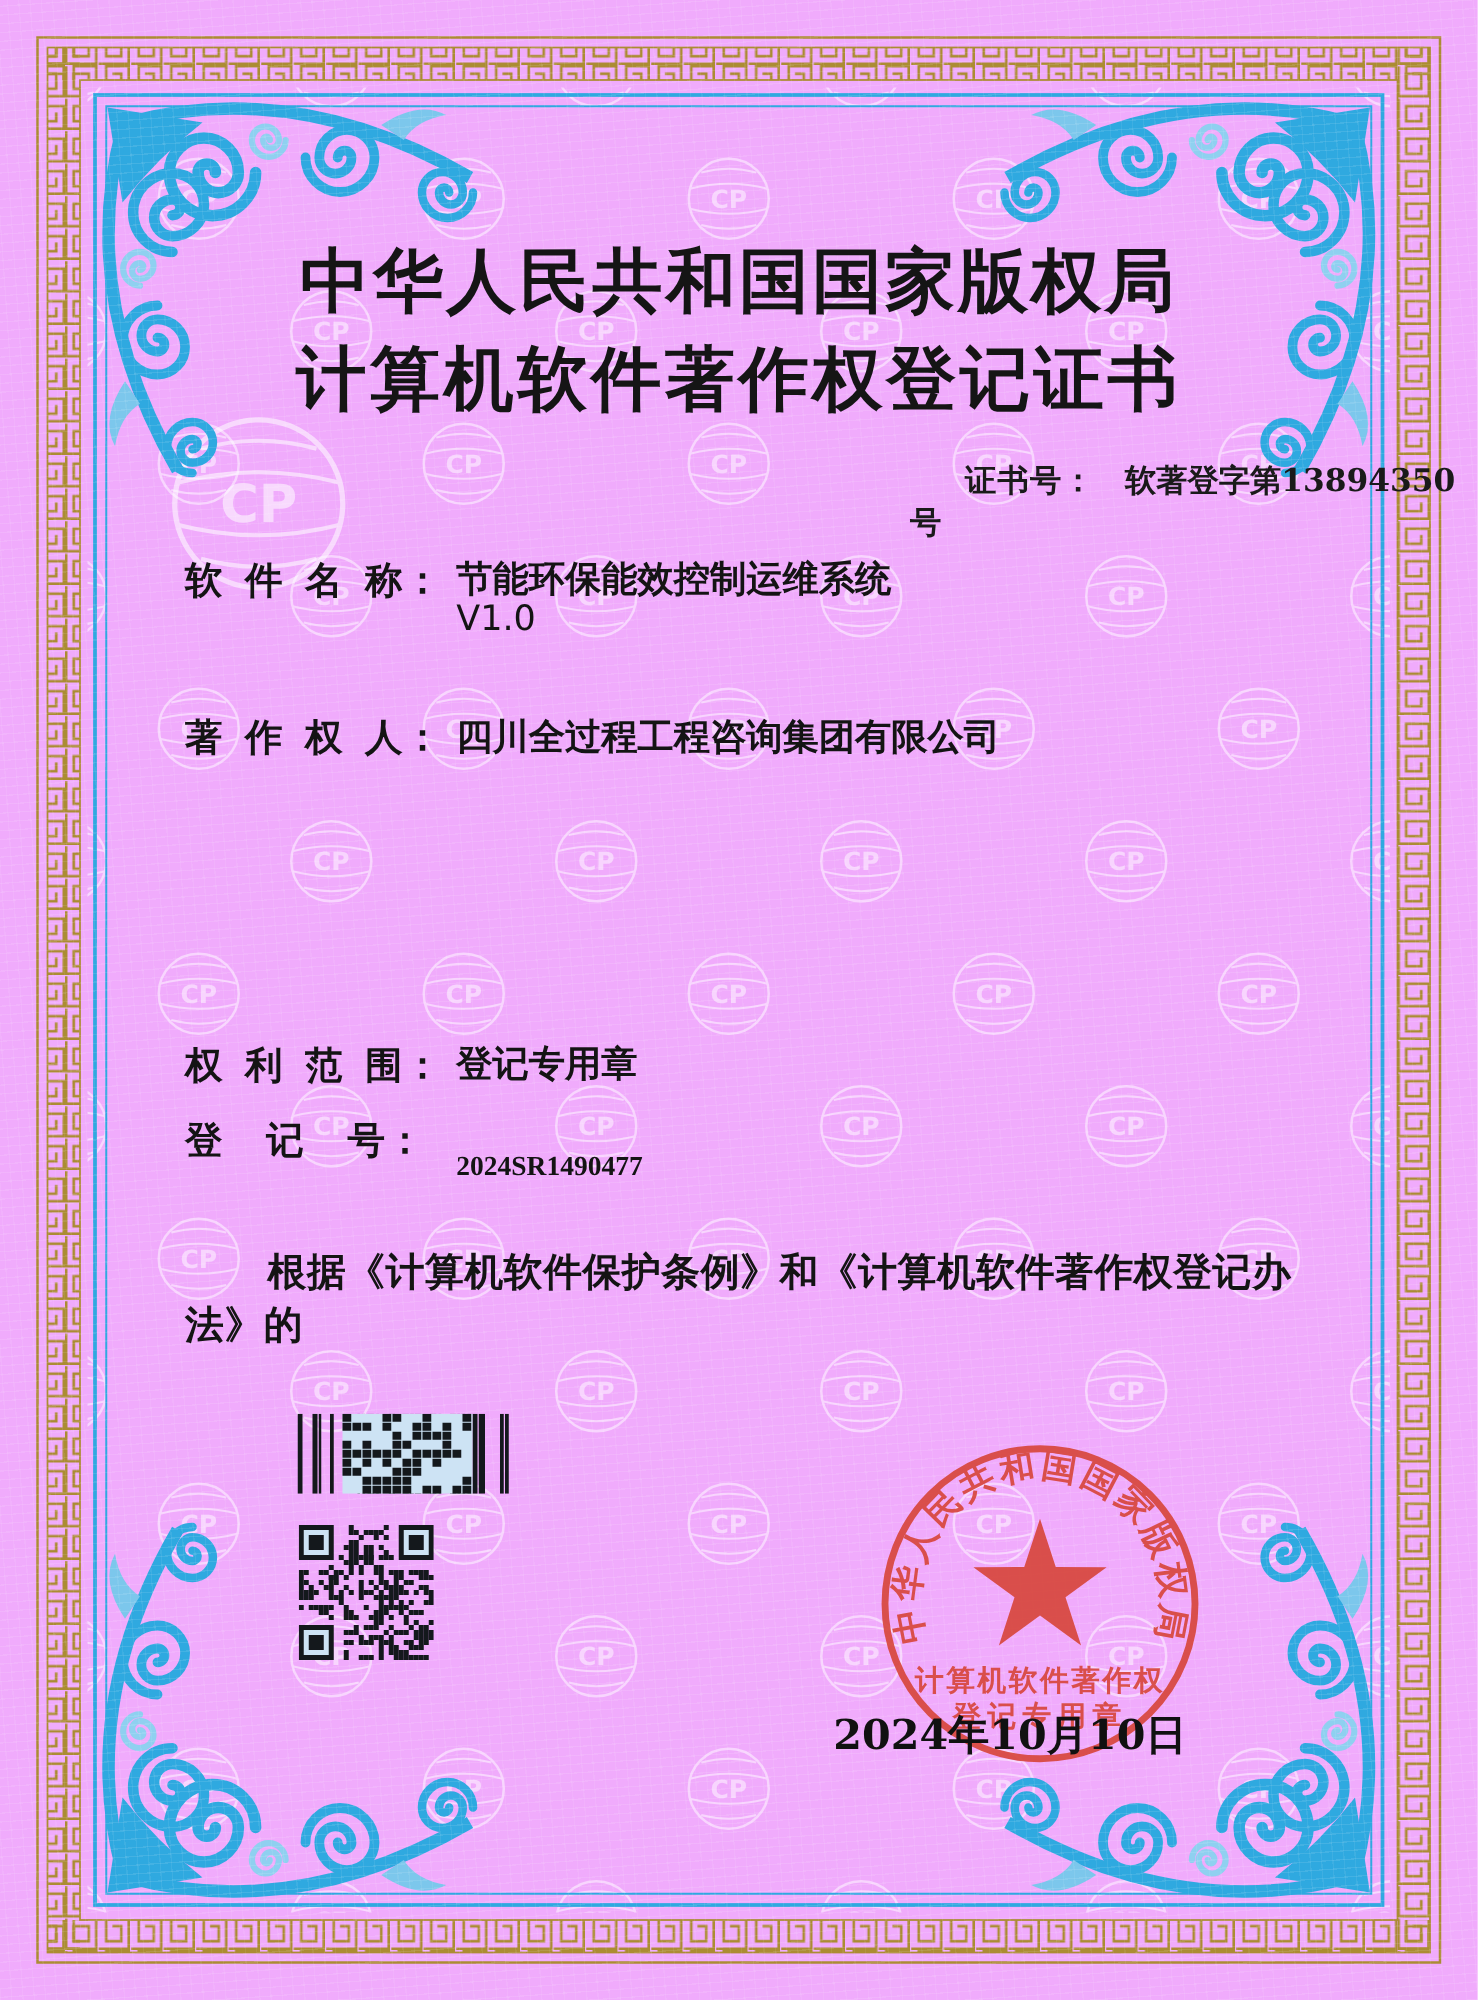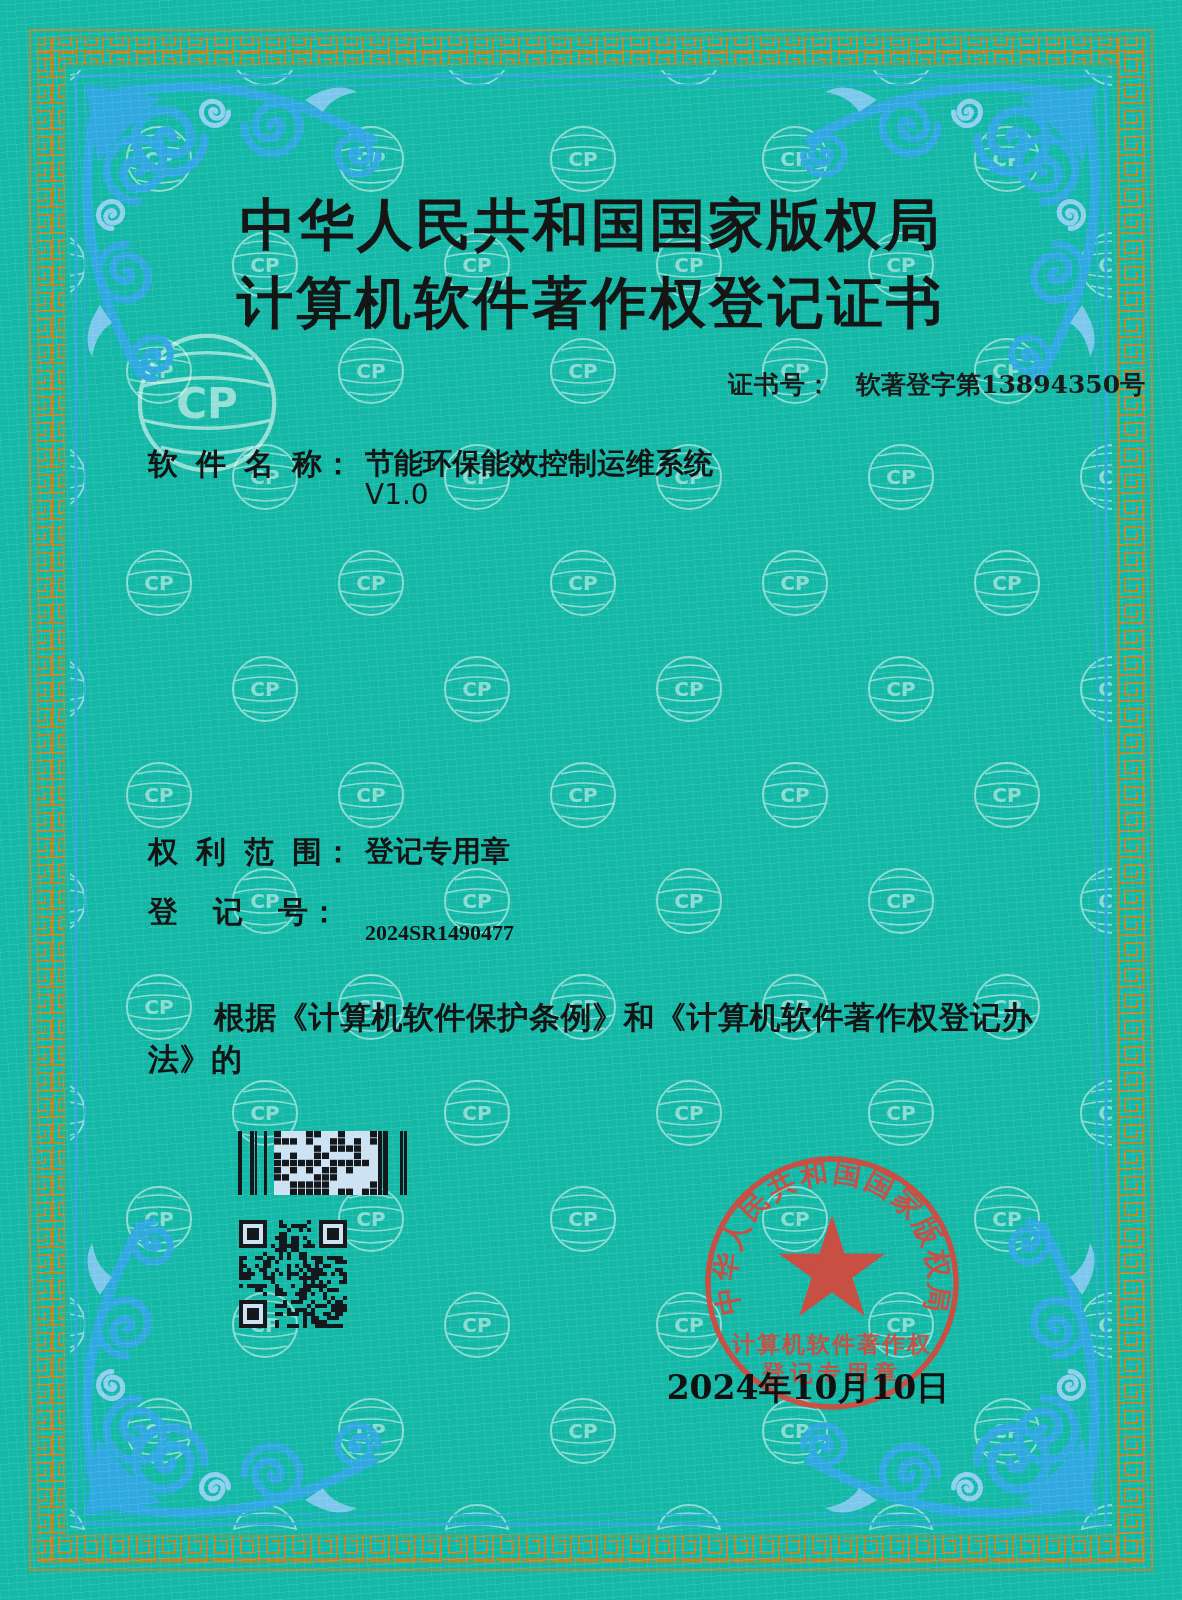--- a/index.html
+++ b/index.html
@@ -1,27 +1,27 @@
 <!DOCTYPE html>
 <html><head>
 <meta charset="utf-8">
 <style>
   html,body{margin:0;padding:0;}
   body{width:1182px;height:1600px;overflow:hidden;
        font-family:"Liberation Serif","DejaVu Serif",serif;}
-  .page{position:relative;width:1182px;height:1600px;background:#14b8a6;}
+  .page{position:relative;width:1182px;height:1600px;background:#f0abfc;}
   .page::after{content:"";position:absolute;inset:0;pointer-events:none;
        background:repeating-linear-gradient(-4deg,rgba(255,255,255,.10) 0 1px,transparent 1px 7px),
                   repeating-linear-gradient(86deg,rgba(255,255,255,.07) 0 1px,transparent 1px 9px);}
   .abs{position:absolute;}
   svg.layer{position:absolute;left:0;top:0;}
   .title{left:0;right:0;text-align:center;color:#151515;font-weight:900;
          font-size:56px;letter-spacing:2.5px;font-family:"Liberation Serif","DejaVu Serif",serif;z-index:3;}
   .certno{top:368px;left:728px;font-size:25px;color:#1a1a1a;z-index:3;}
-  .certno .lbl{font-weight:700;letter-spacing:1px;}
+  .certno .lbl{font-weight:700;letter-spacing:1px;margin-left:44px;}
   .certno .val{margin-left:24px;font-weight:700;font-family:"DejaVu Serif",serif;}
   .row{left:148px;font-size:30px;color:#141414;font-weight:700;z-index:3;}
   .row .lbl{white-space:pre;display:inline-block;min-width:200px;letter-spacing:1px;}
   .row .val{position:absolute;left:217px;white-space:pre;
             font-family:"DejaVu Sans","Liberation Sans",sans-serif;font-weight:700;font-size:29px;}
   .version{left:365px;top:478px;font-size:28px;font-weight:400;color:#141414;
            font-family:"DejaVu Sans","Liberation Sans",sans-serif;z-index:3;}
   .statement{left:148px;width:910px;font-size:31px;color:#141414;font-weight:700;
              letter-spacing:.5px;z-index:3;}
   .date{left:648px;top:1366px;width:320px;text-align:center;font-size:33px;font-weight:700;
@@ -110,20 +110,24 @@
   <div class="abs certno">
     <span class="lbl">证书号：</span><span class="val">软著登字第13894350号</span>
   </div>
 
   <div class="abs row" style="top:444px;">
     <span class="lbl">软  件  名  称：</span>
     <span class="val">节能环保能效控制运维系统</span>
   </div>
   <div class="abs version">V1.0</div>
 
+  <div class="abs row" style="top:570px;">
+    <span class="lbl">著  作  权  人：</span>
+    <span class="val">四川全过程工程咨询集团有限公司</span>
+  </div>
 
 
   <div class="abs row" style="top:832px;">
     <span class="lbl">权  利  范  围：</span>
     <span class="val">登记专用章</span>
   </div>
 
   <div class="abs row" style="top:892px;">
     <span class="lbl">登    记    号：</span>
     <span class="val" style="font-family:Liberation Serif, serif;font-size:22px;margin-top:28px;">2024SR1490477</span>

